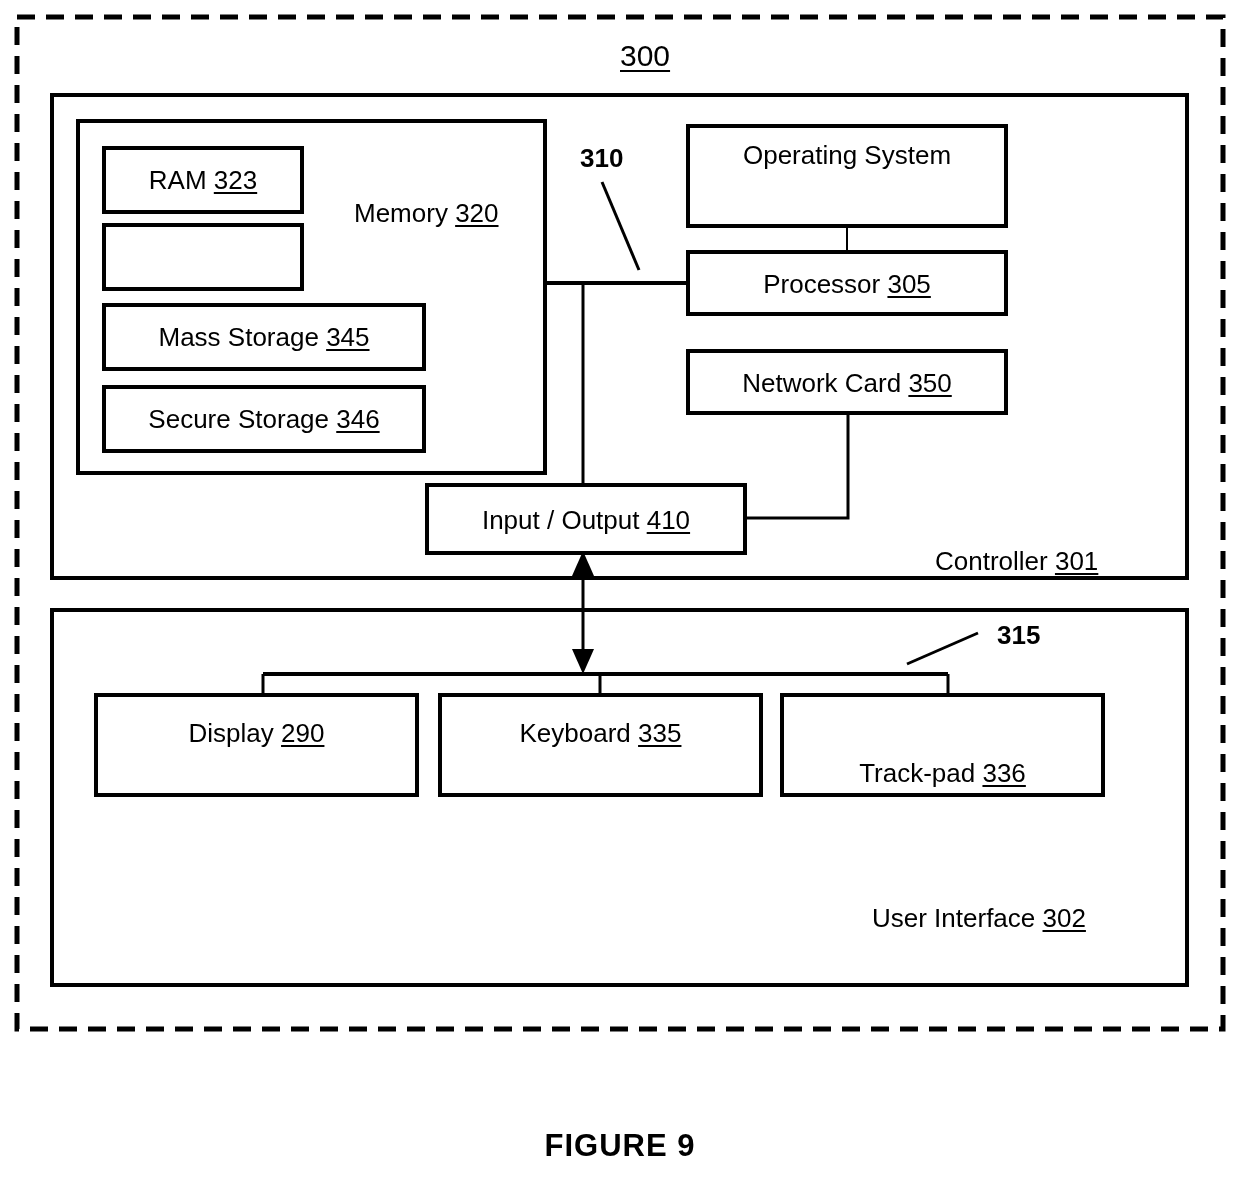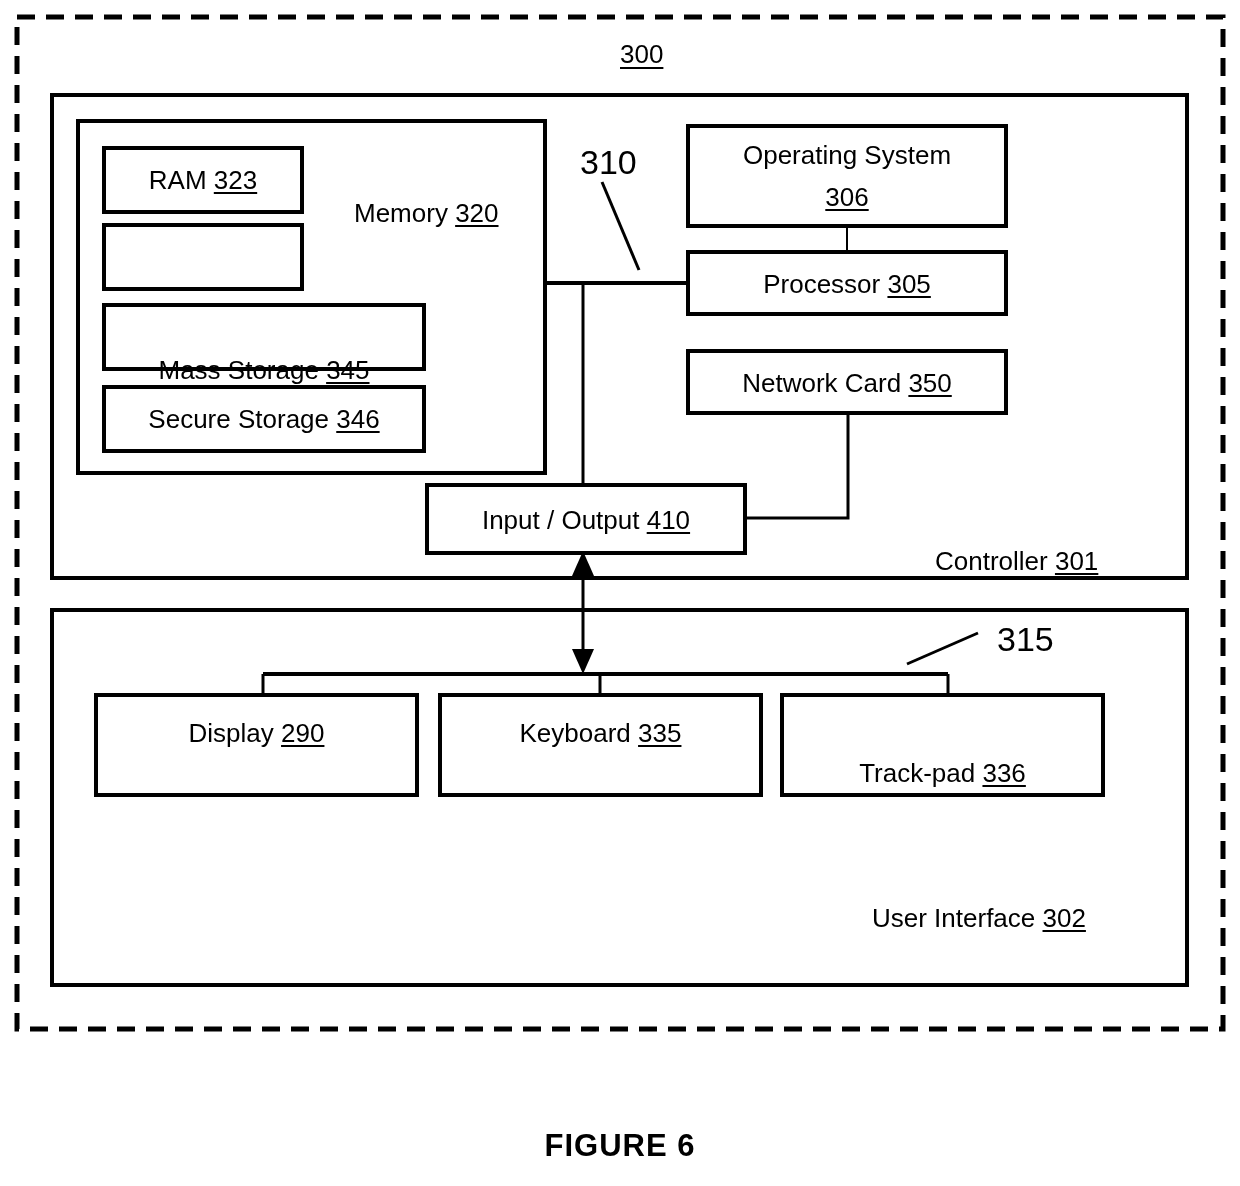--- a/index.html
+++ b/index.html
@@ -47,25 +47,26 @@
     top: 1128px;
     width: 1240px;
     text-align: center;
     font-family: "Liberation Sans", sans-serif;
     font-size: 31px;
     font-weight: bold;
     letter-spacing: 1px;
   }
   .ref-callout {
     position: absolute;
-    font-size: 34px;
+    font-size: 26px;
+    font-weight: bold;
   }
   .top-ref {
     position: absolute;
-    font-size: 26px;
+    font-size: 30px;
     text-decoration: underline;
     text-underline-offset: 4px;
     text-decoration-thickness: 2px;
   }
 </style>
 </head>
 <body>
 
 <div id="figure-root">
 
@@ -118,42 +119,41 @@
     <rect x="782" y="695" width="321" height="100" fill="none" stroke="#000" stroke-width="4"></rect>
   </svg>
 
   <div class="top-ref" style="left:620px; top:39px;">300</div>
 
   <div class="lbl" style="left:354px; top:198px;"><span>Memory </span><span class="num">320</span></div>
 
   <div class="lbl box-label" style="left:104px; top:165px; width:198px;"><span>RAM </span><span class="num">323</span></div>
 
 
-  <div class="lbl box-label" style="left:104px; top:322px; width:320px;margin-top:33px;"><span>Mass Storage </span><span class="num">345</span></div>
+  <div class="lbl box-label" style="left:104px; top:322px; width:320px;"><span>Mass Storage </span><span class="num">345</span></div>
 
   <div class="lbl box-label" style="left:104px; top:404px; width:320px;"><span>Secure Storage </span><span class="num">346</span></div>
 
   <div class="ref-callout" style="left:580px; top:143px;">310</div>
 
   <div class="lbl box-label" style="left:688px; top:140px; width:318px;"><span>Operating System</span></div>
-  <div class="lbl box-label" style="left:688px; top:182px; width:318px;"><span class="num">306</span></div>
 
   <div class="lbl box-label" style="left:688px; top:269px; width:318px;"><span>Processor </span><span class="num">305</span></div>
 
   <div class="lbl box-label" style="left:688px; top:368px; width:318px;"><span>Network Card </span><span class="num">350</span></div>
 
   <div class="lbl box-label" style="left:427px; top:505px; width:318px;"><span>Input / Output </span><span class="num">410</span></div>
 
   <div class="lbl" style="left:919px; top:546px;margin-left:16px;"><span>Controller </span><span class="num">301</span></div>
 
   <div class="ref-callout" style="left:997px; top:620px;">315</div>
 
   <div class="lbl box-label" style="left:96px; top:718px; width:321px;"><span>Display  </span><span class="num">290</span></div>
 
   <div class="lbl box-label" style="left:440px; top:718px; width:321px;"><span>Keyboard </span><span class="num">335</span></div>
 
   <div class="lbl box-label" style="left:782px; top:718px; width:321px;margin-top:40px;"><span>Track-pad </span><span class="num">336</span></div>
 
   <div class="lbl" style="left:872px; top:903px;"><span>User Interface </span><span class="num">302</span></div>
 
-  <div class="fig-caption">FIGURE 6</div>
+  <div class="fig-caption">FIGURE 9</div>
 
 </div>
 
 </body></html>

